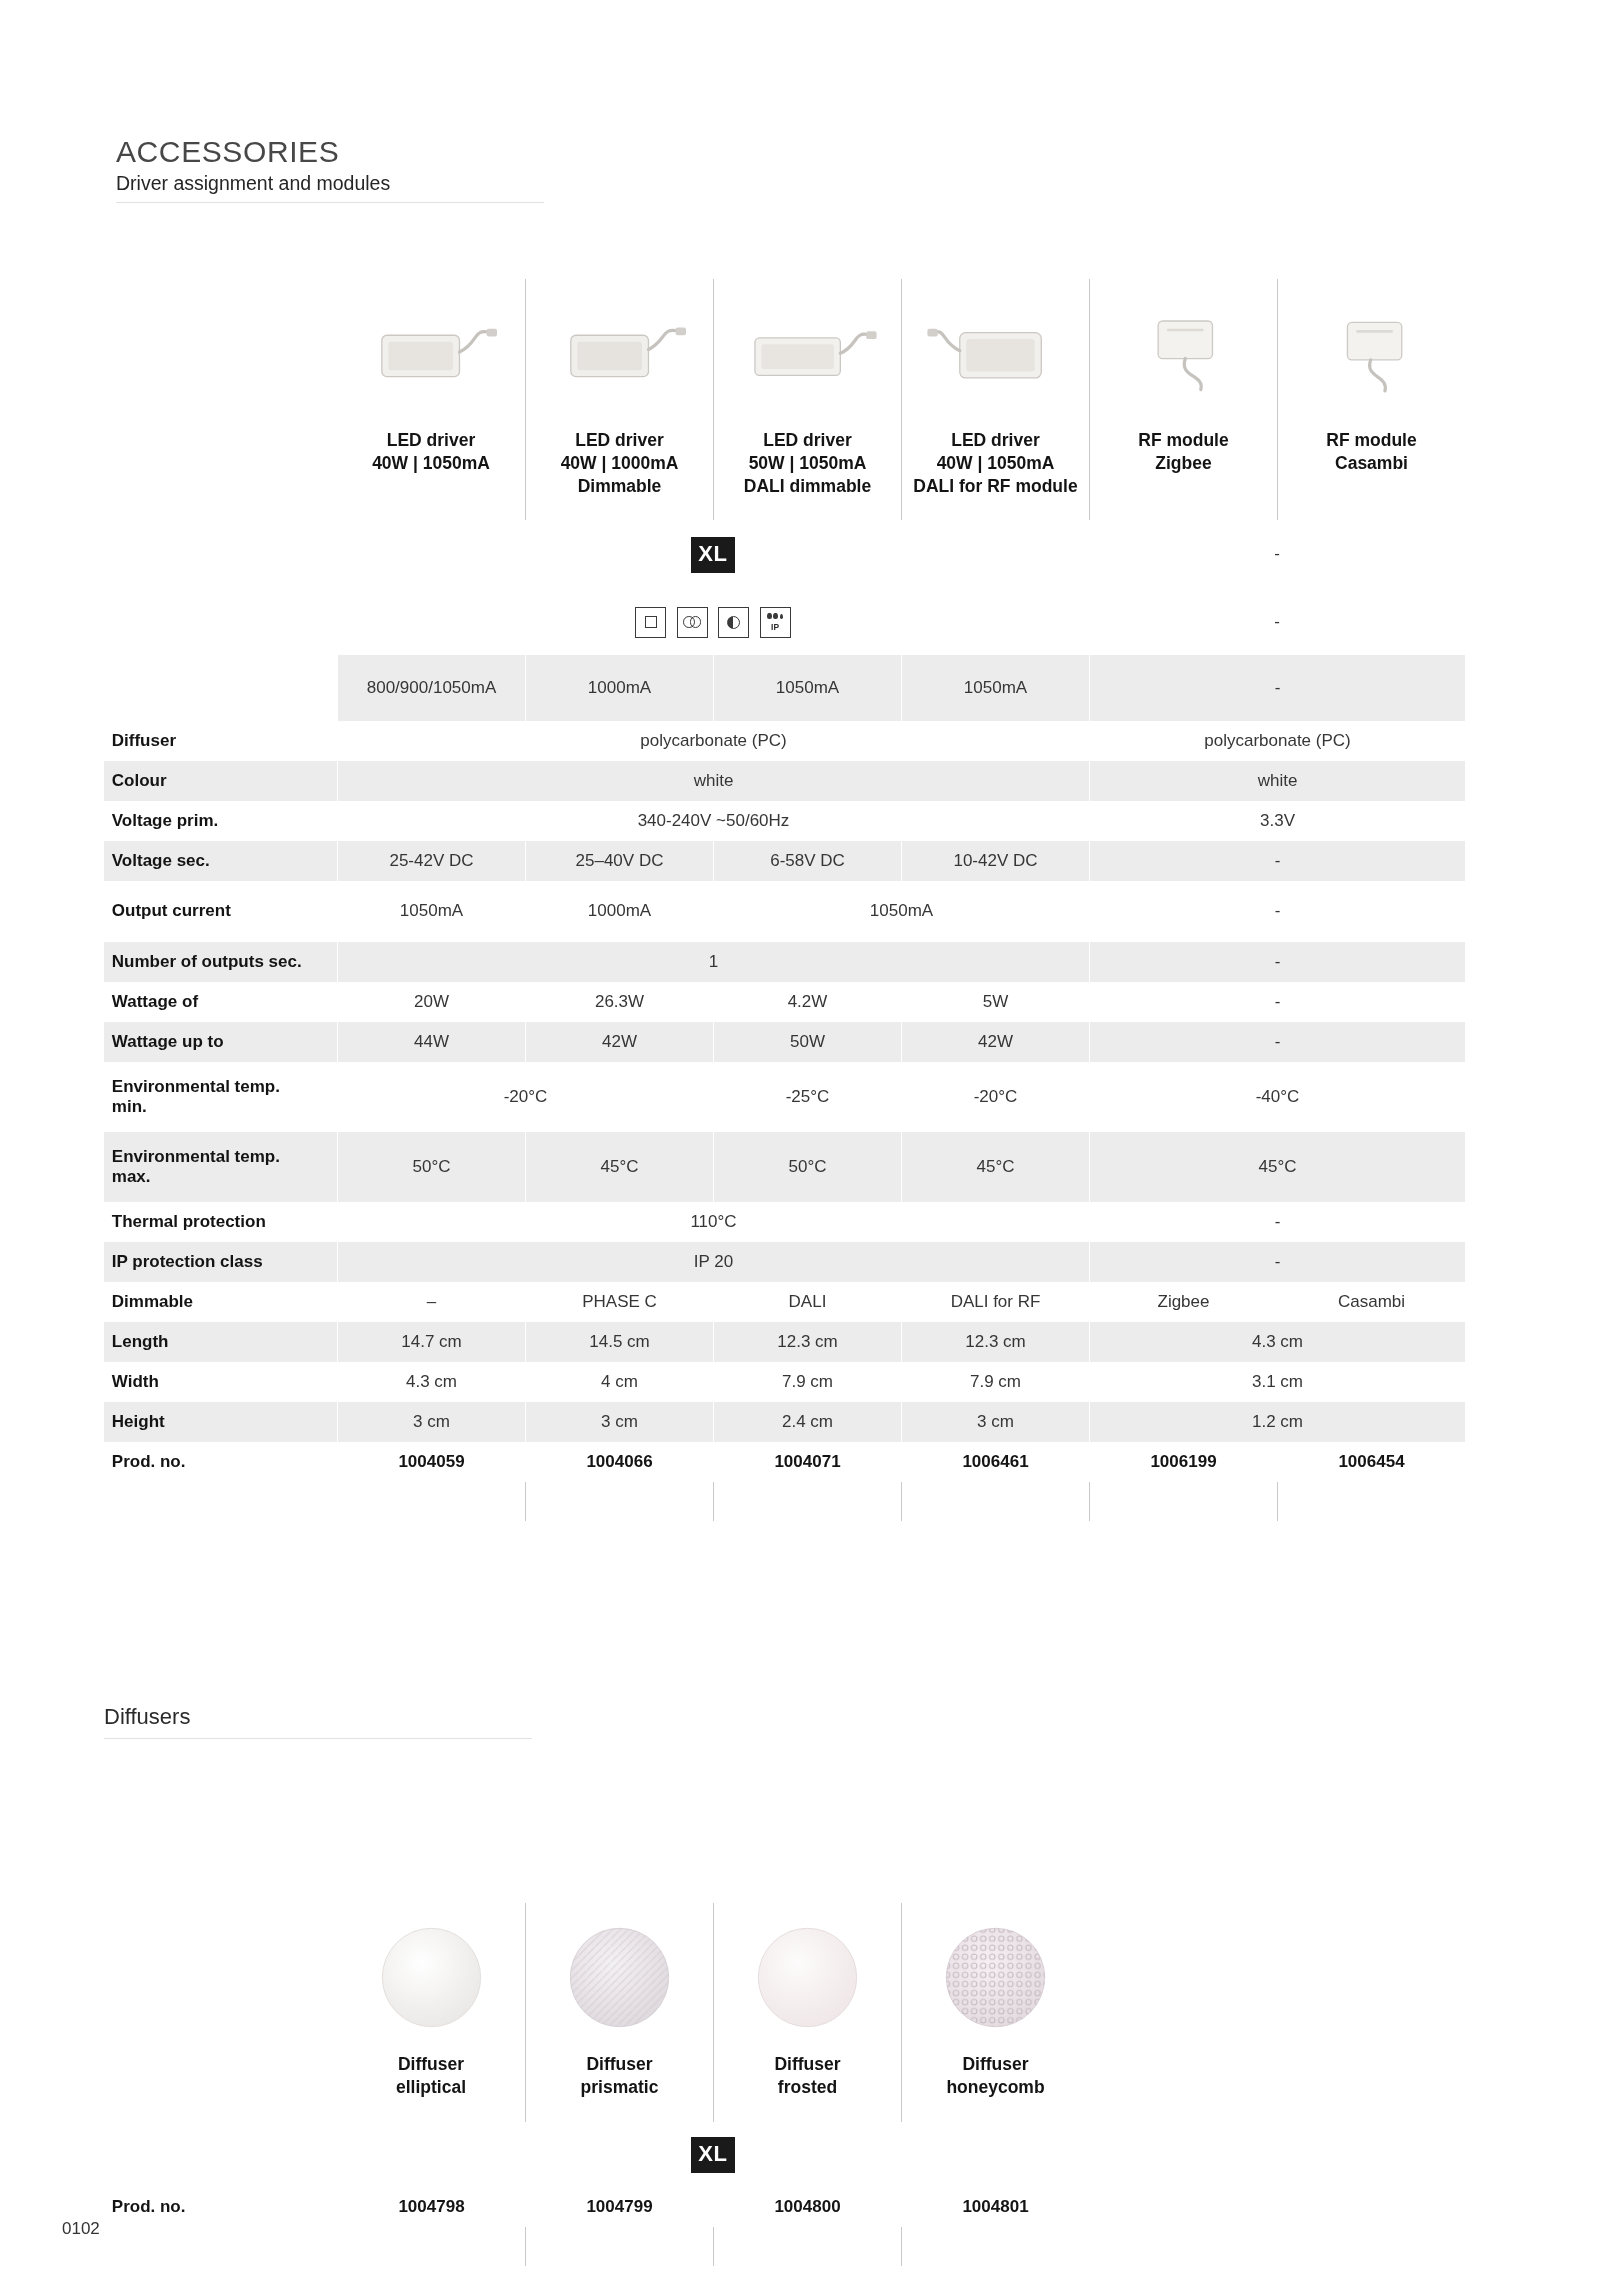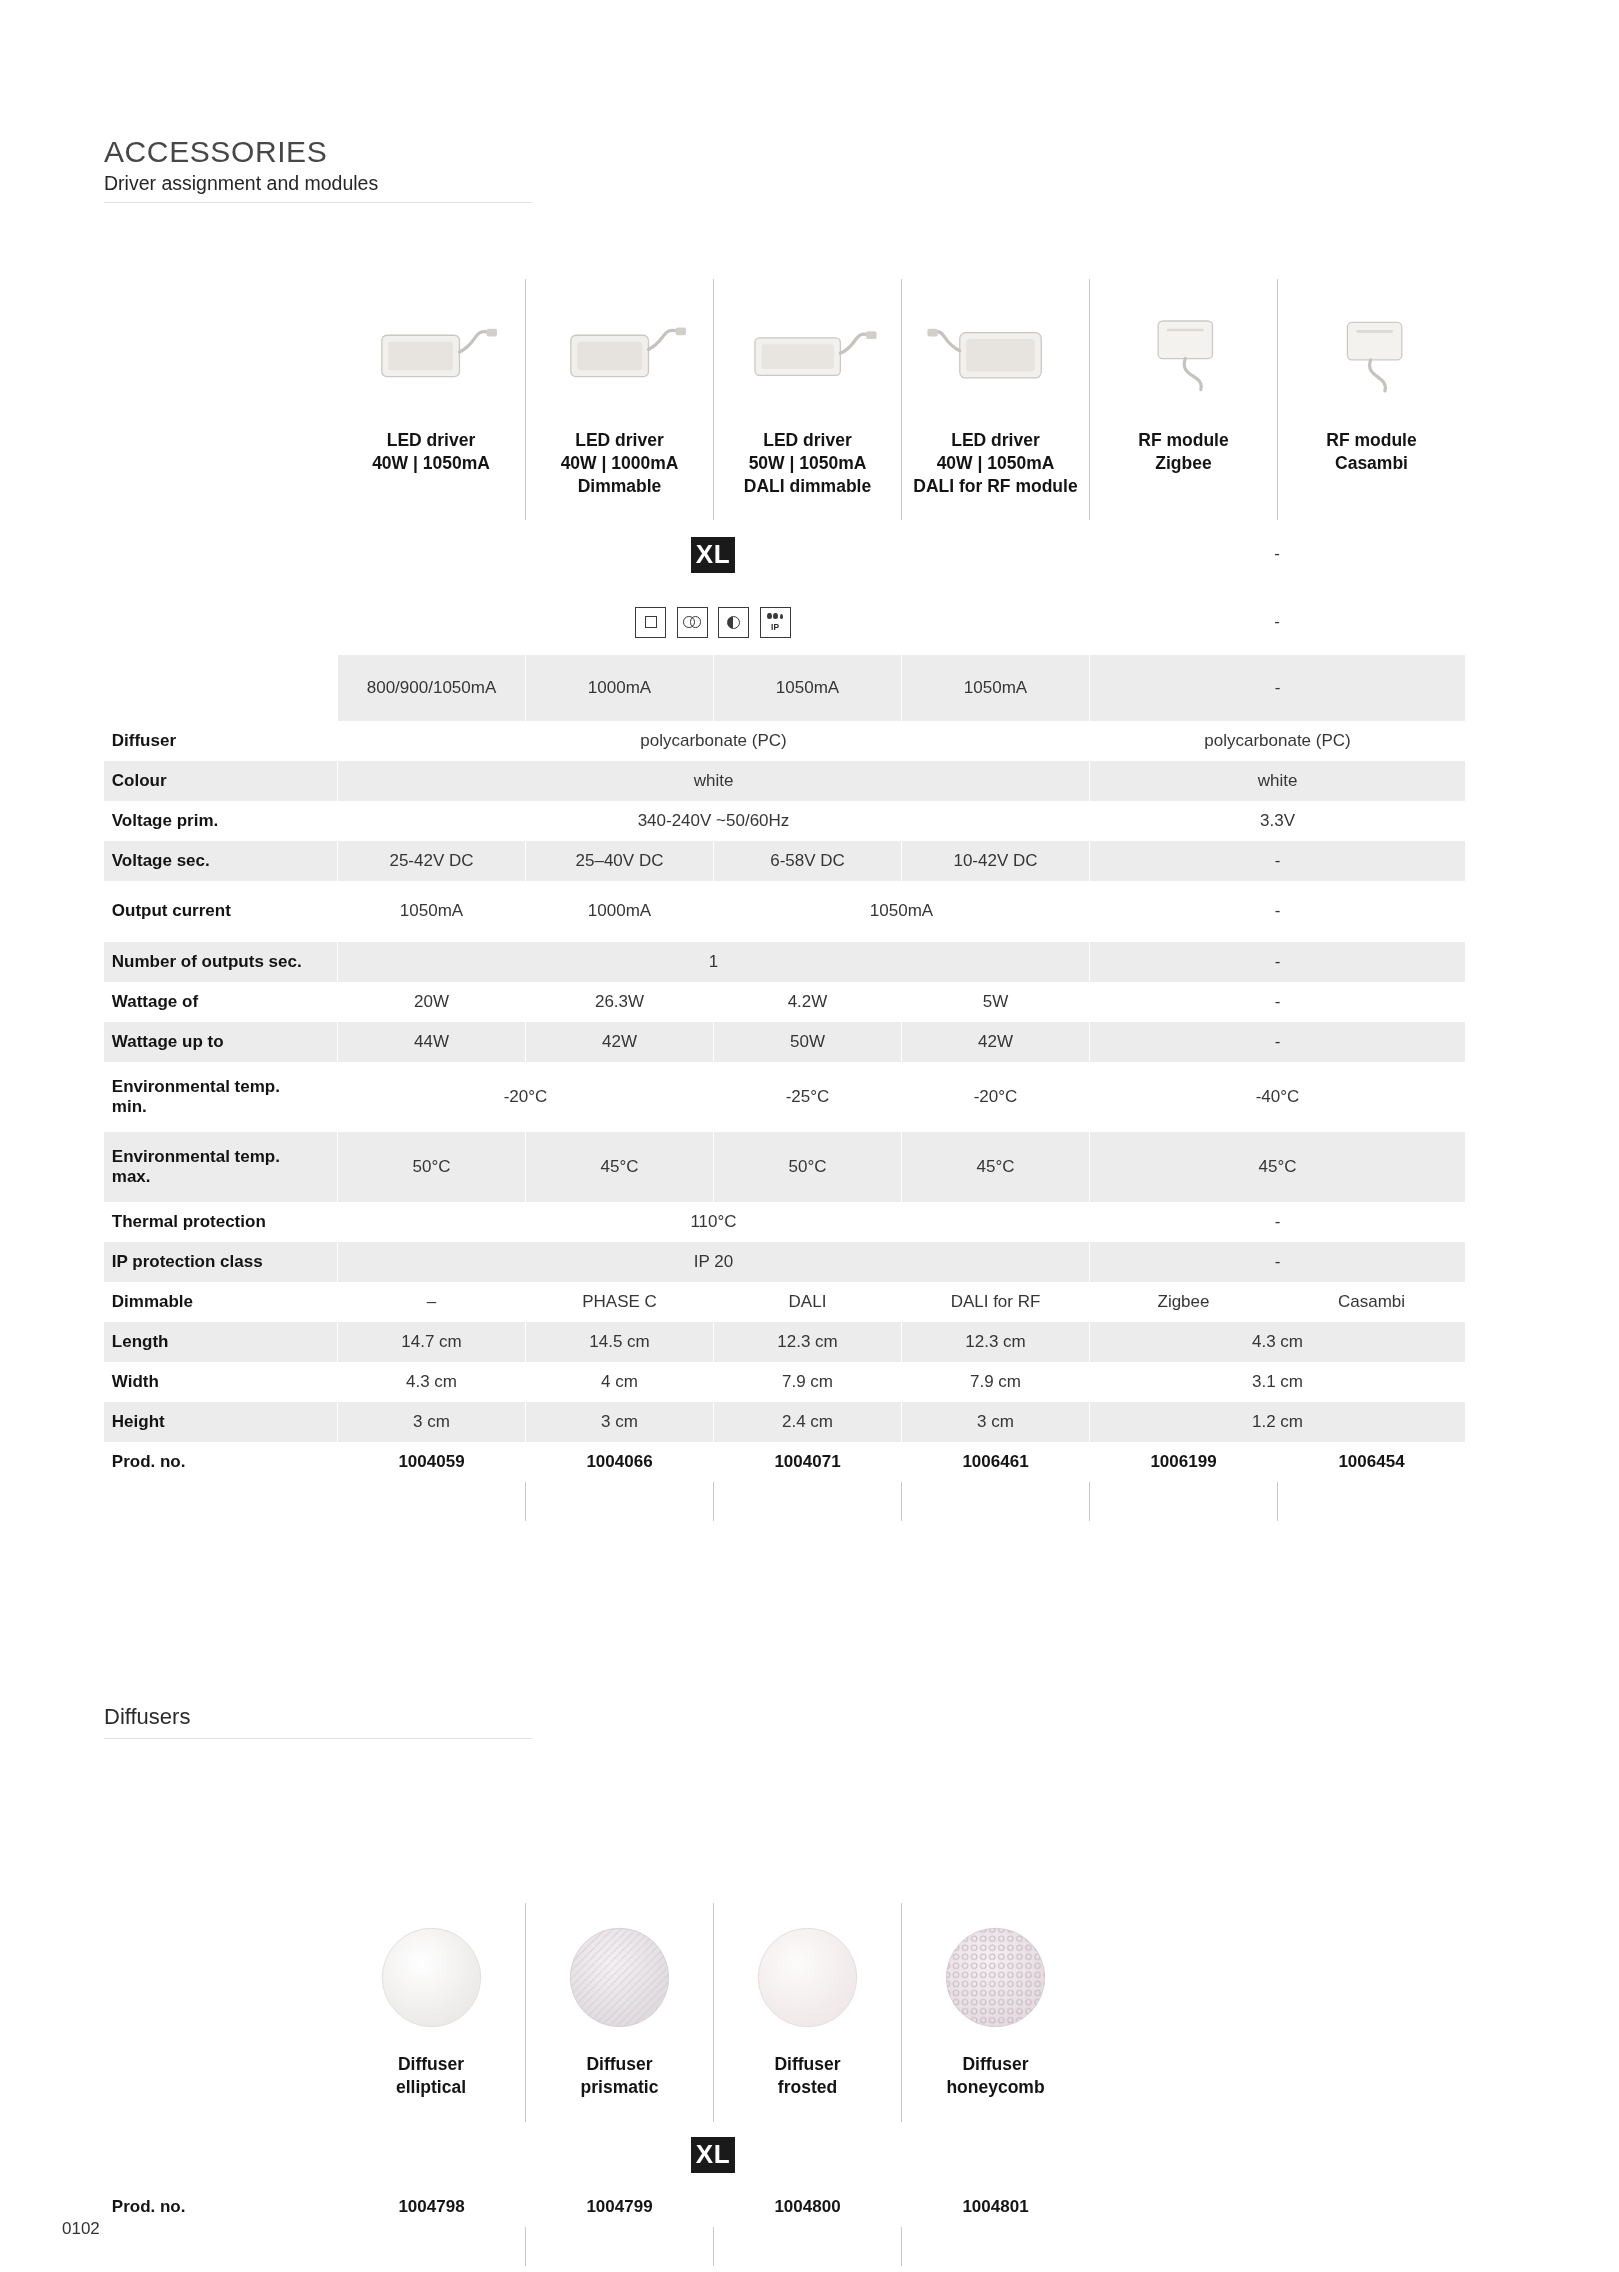--- a/index.html
+++ b/index.html
@@ -1,20 +1,20 @@
 <!DOCTYPE html>
 <html style="font-size:10.4px"><head>
 <meta charset="utf-8">
 <style>
   *{box-sizing:border-box}
   html,body{margin:0;padding:0}
   body{background:#fff;font-family:"Liberation Sans",sans-serif;color:#333}
   .page{position:relative;width:1620px;height:2273px;background:#fff;overflow:hidden}
 
-  .header{position:absolute;left:104px;top:135px}
+  .header{position:absolute;left:116px;top:135px}
   .title{font-size:30px;color:#474747;letter-spacing:0.6px}
   .subtitle{font-size:19.5px;color:#262626;margin-top:2.6px}
   .rule{width:428px;border-bottom:1.3px solid #e2e2e2;margin-top:7.8px}
 
   .tbl{position:absolute}
   .drv{left:104px;top:279px;width:1362px}
   .dif{left:104px;top:1903px;width:986px}
   .dif-head{position:absolute;left:104px;top:1704px}
   .sec-title{font-size:22px;color:#2a2a2a}
 
@@ -38,21 +38,21 @@
   .r94{height:61px}
   .r108{height:70px}
   .sep{height:39px}
 
   .gray .cell{background:#ececec}
   .cell.blank{background:#fff !important}
   .spec .cell + .cell{border-left:1.9px solid #fff}
   .hdr .p + .p,.sep .p + .p{border-left:0.6px solid #c9c9c9}
 
   .xl-badge{display:inline-flex;align-items:center;justify-content:center;width:44px;height:36px;
-            background:#1a1a1a;color:#fff;font-size:26px;font-weight:bold;letter-spacing:0.6px}
+            background:#1a1a1a;color:#fff;font-size:22px;font-weight:bold;letter-spacing:0.6px}
   .bold{font-weight:bold;color:#141414}
 
   .icons-wrap{display:flex;gap:10.4px;align-items:center;justify-content:center}
   .ic{width:31px;height:31px;border:1.3px solid #3a3a3a;display:inline-flex;align-items:center;justify-content:center;background:#fff}
   .sq{width:11.7px;height:11.7px;border:1.3px solid #3a3a3a}
   .ci{width:11.7px;height:11.7px;border:1.3px solid #3a3a3a;border-radius:50%}
   .ov{margin-left:-5.2px}
   .half{width:13px;height:13px;border:1.3px solid #3a3a3a;border-radius:50%;background:linear-gradient(90deg,#3a3a3a 50%,transparent 50%)}
   .ipic{flex-direction:column;gap:4px}
   .drops{display:flex;gap:1.9px;align-items:flex-end}

